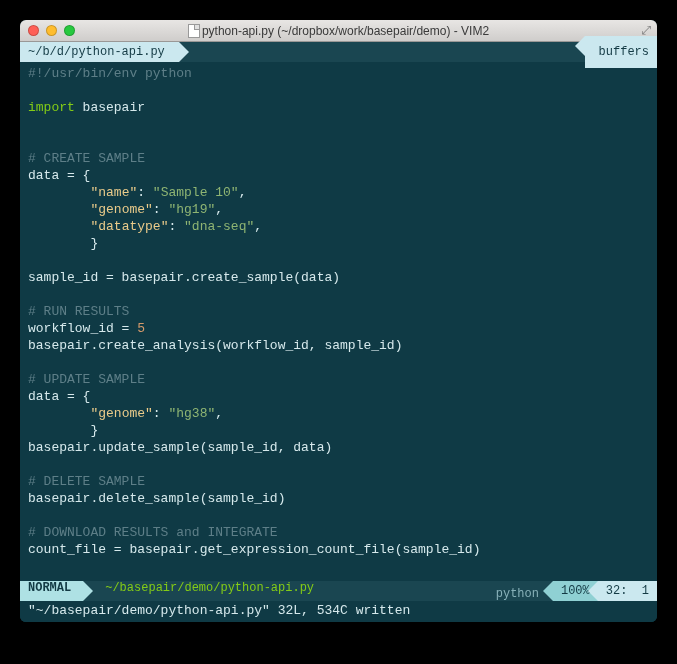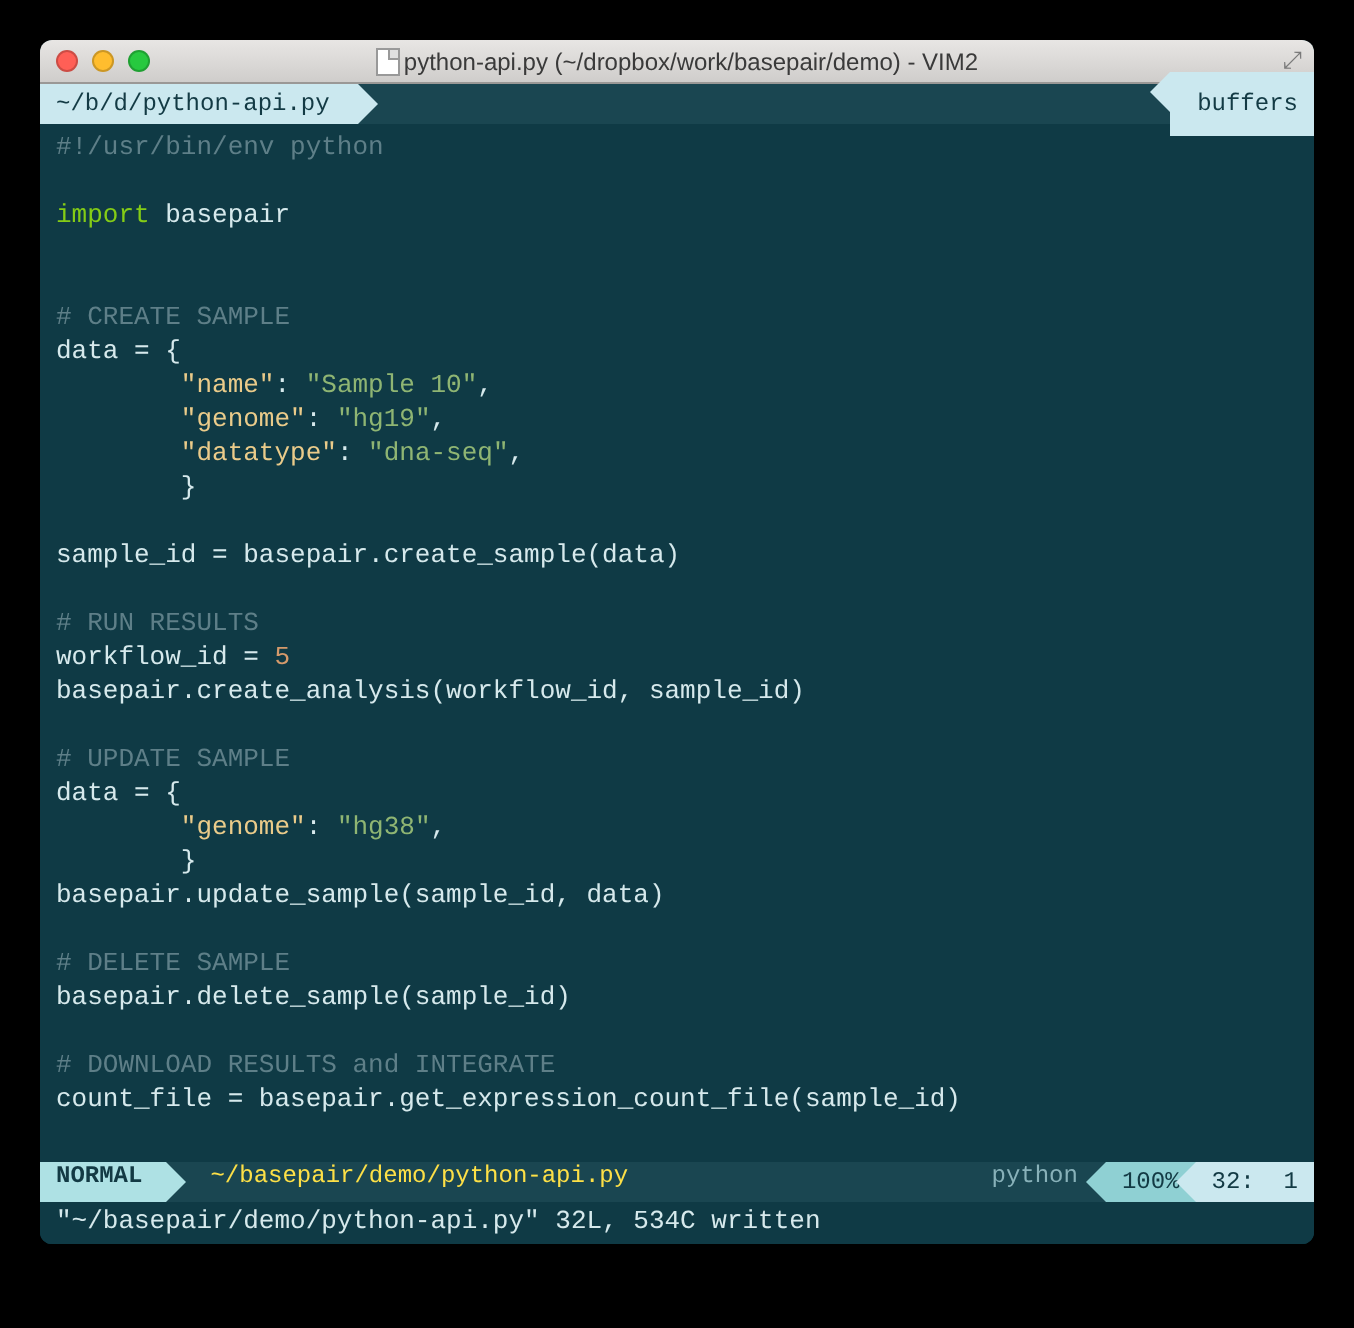--- a/index.html
+++ b/index.html
@@ -128,23 +128,23 @@
   }
   .sb-mode {
     background: #aee1e4; color:#133a44; font-weight: bold;
   }
   .sb-mode::after{
     content:""; position:absolute; right:-10px; top:0;
     border-top:10px solid transparent; border-bottom:10px solid transparent;
     border-left:10px solid #aee1e4;
   }
   .sb-file {
-    color: #fde047; padding-left: 22px;
-  }
-  .sb-right { position:absolute; right:0; display:flex; height:100%; align-items:flex-start; }
+    color: #84cc16; padding-left: 22px;
+  }
+  .sb-right { position:absolute; right:0; display:flex; height:100%; align-items:flex-end; }
   .sb-lang { color:#88b1b9; padding-right:14px; position:relative;}
   .sb-pct {
     background:#8fd0d3; color:#133a44; padding:0 8px; height:100%; display:flex; align-items:center; position:relative;
   }
   .sb-pct::before{
     content:""; position:absolute; left:-10px; top:0;
     border-top:10px solid transparent; border-bottom:10px solid transparent;
     border-right:10px solid #8fd0d3;
   }
   .sb-pos {

